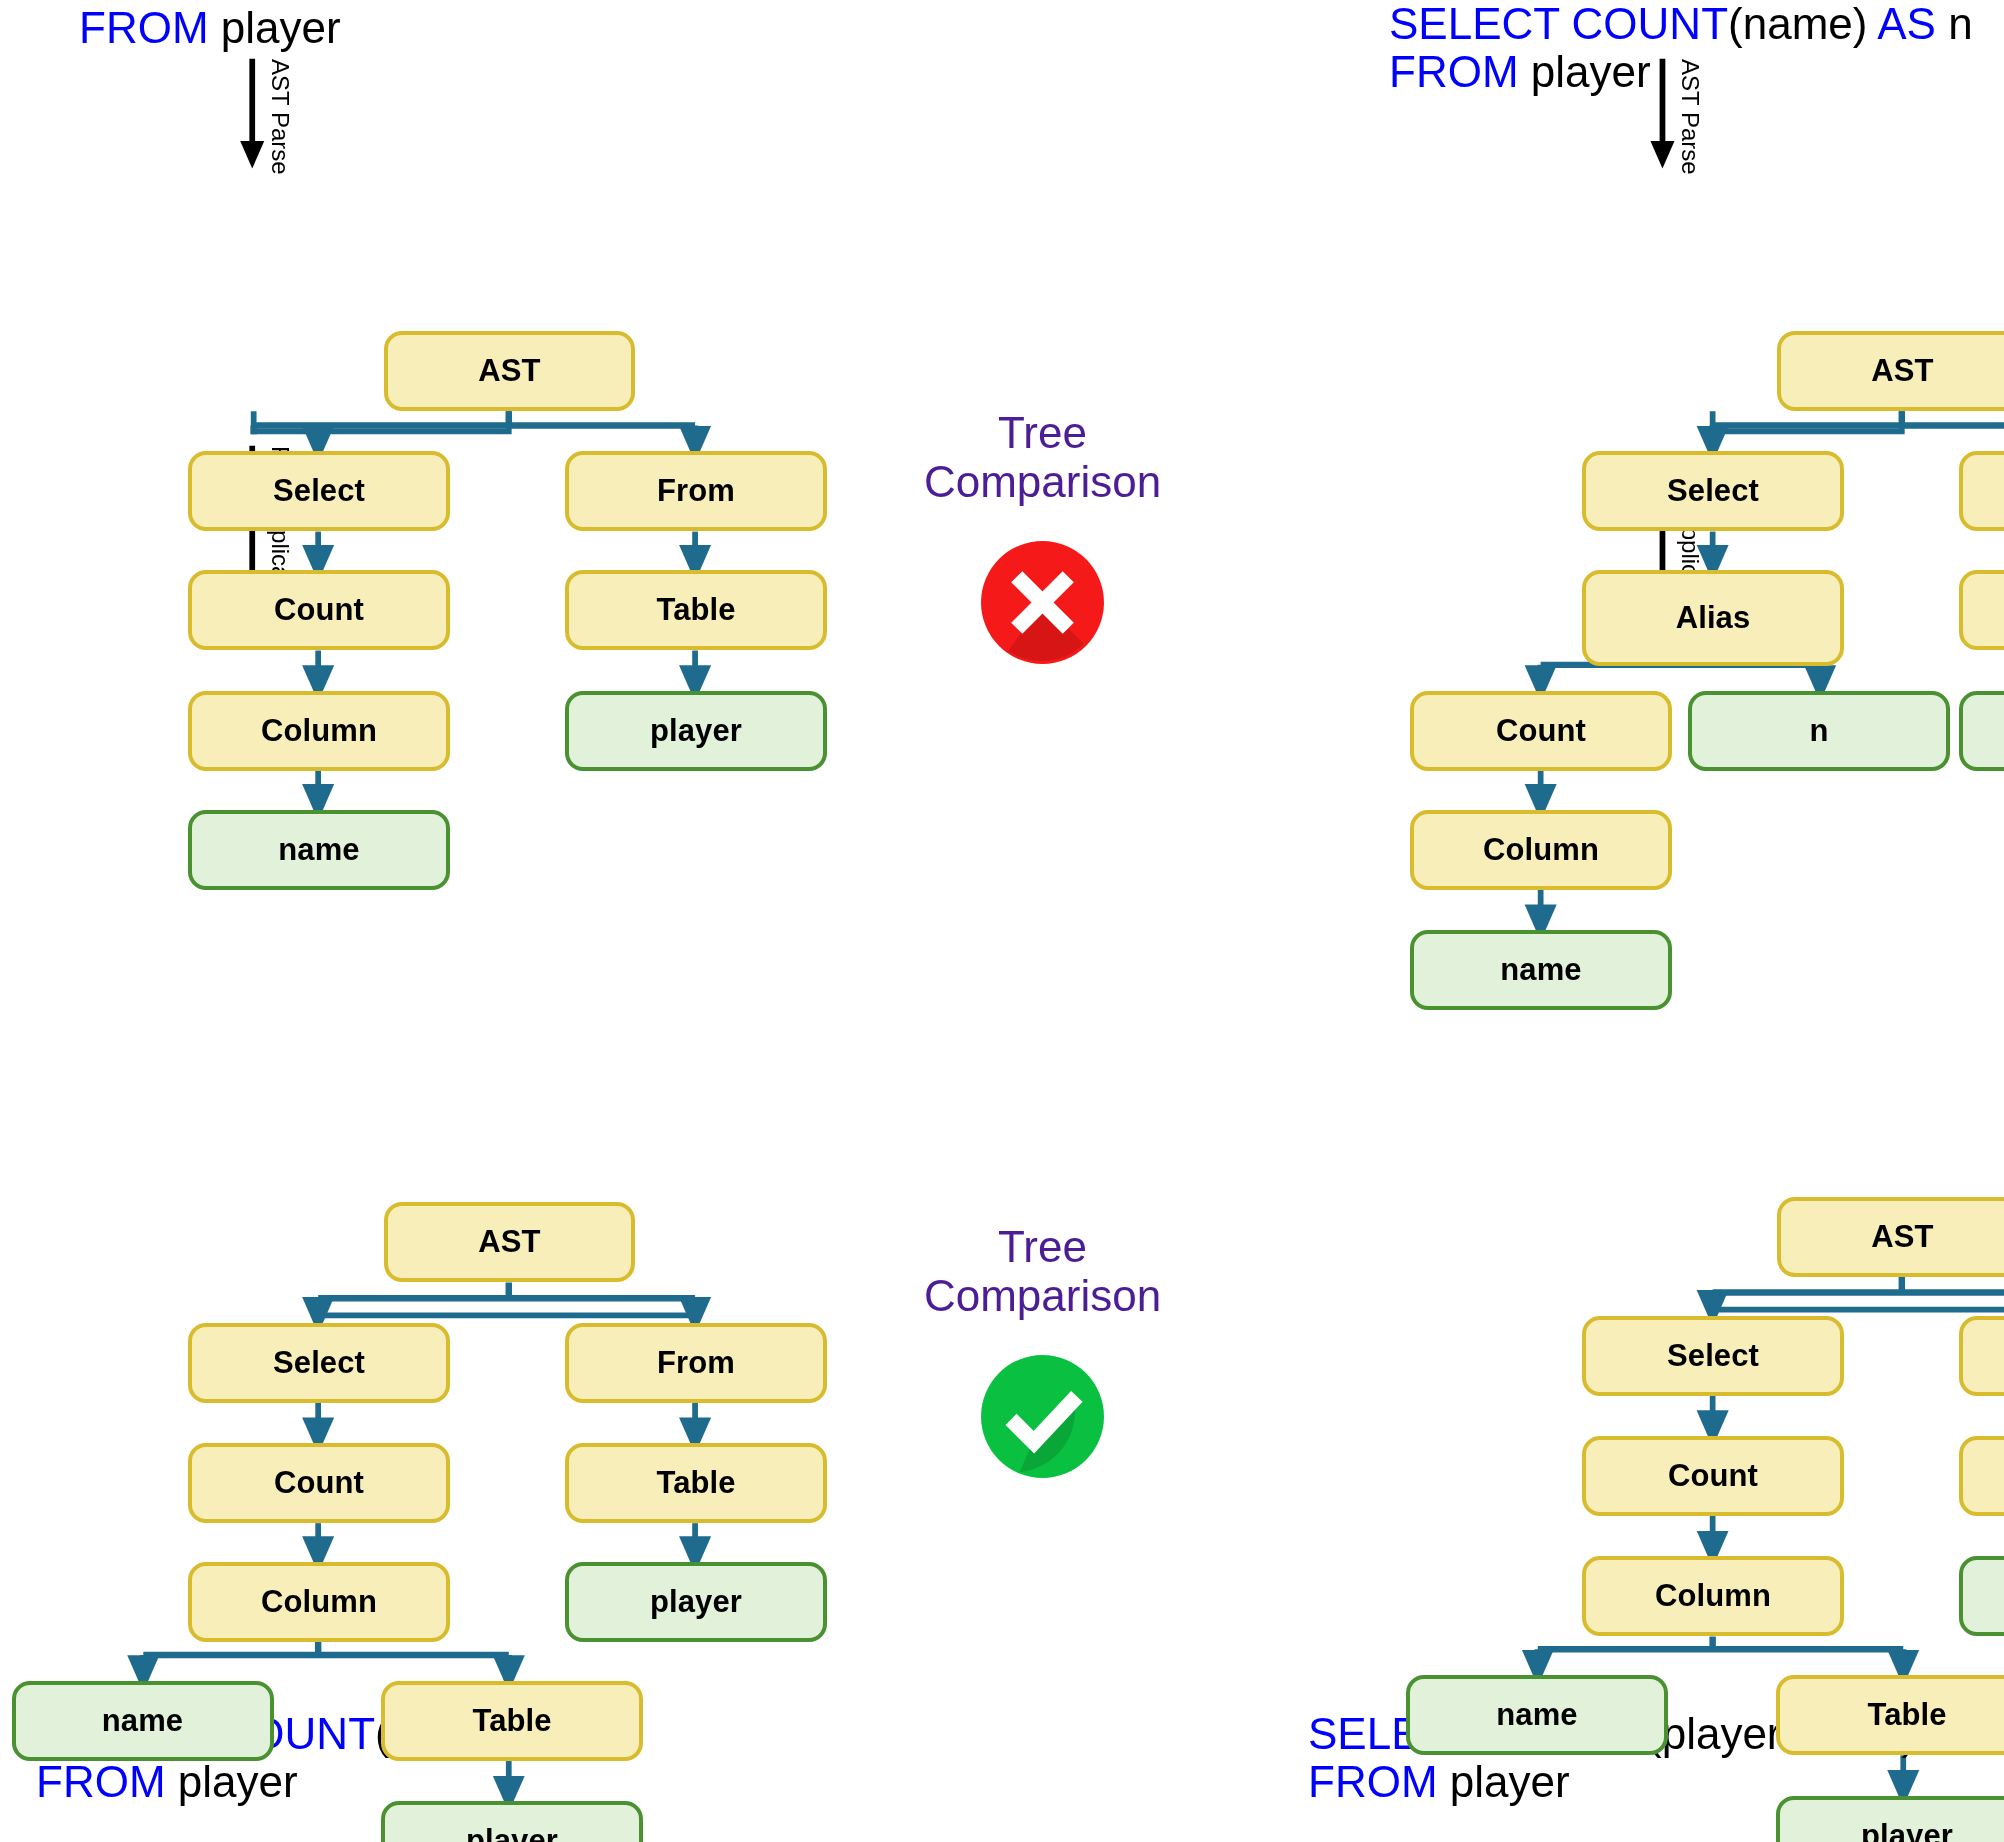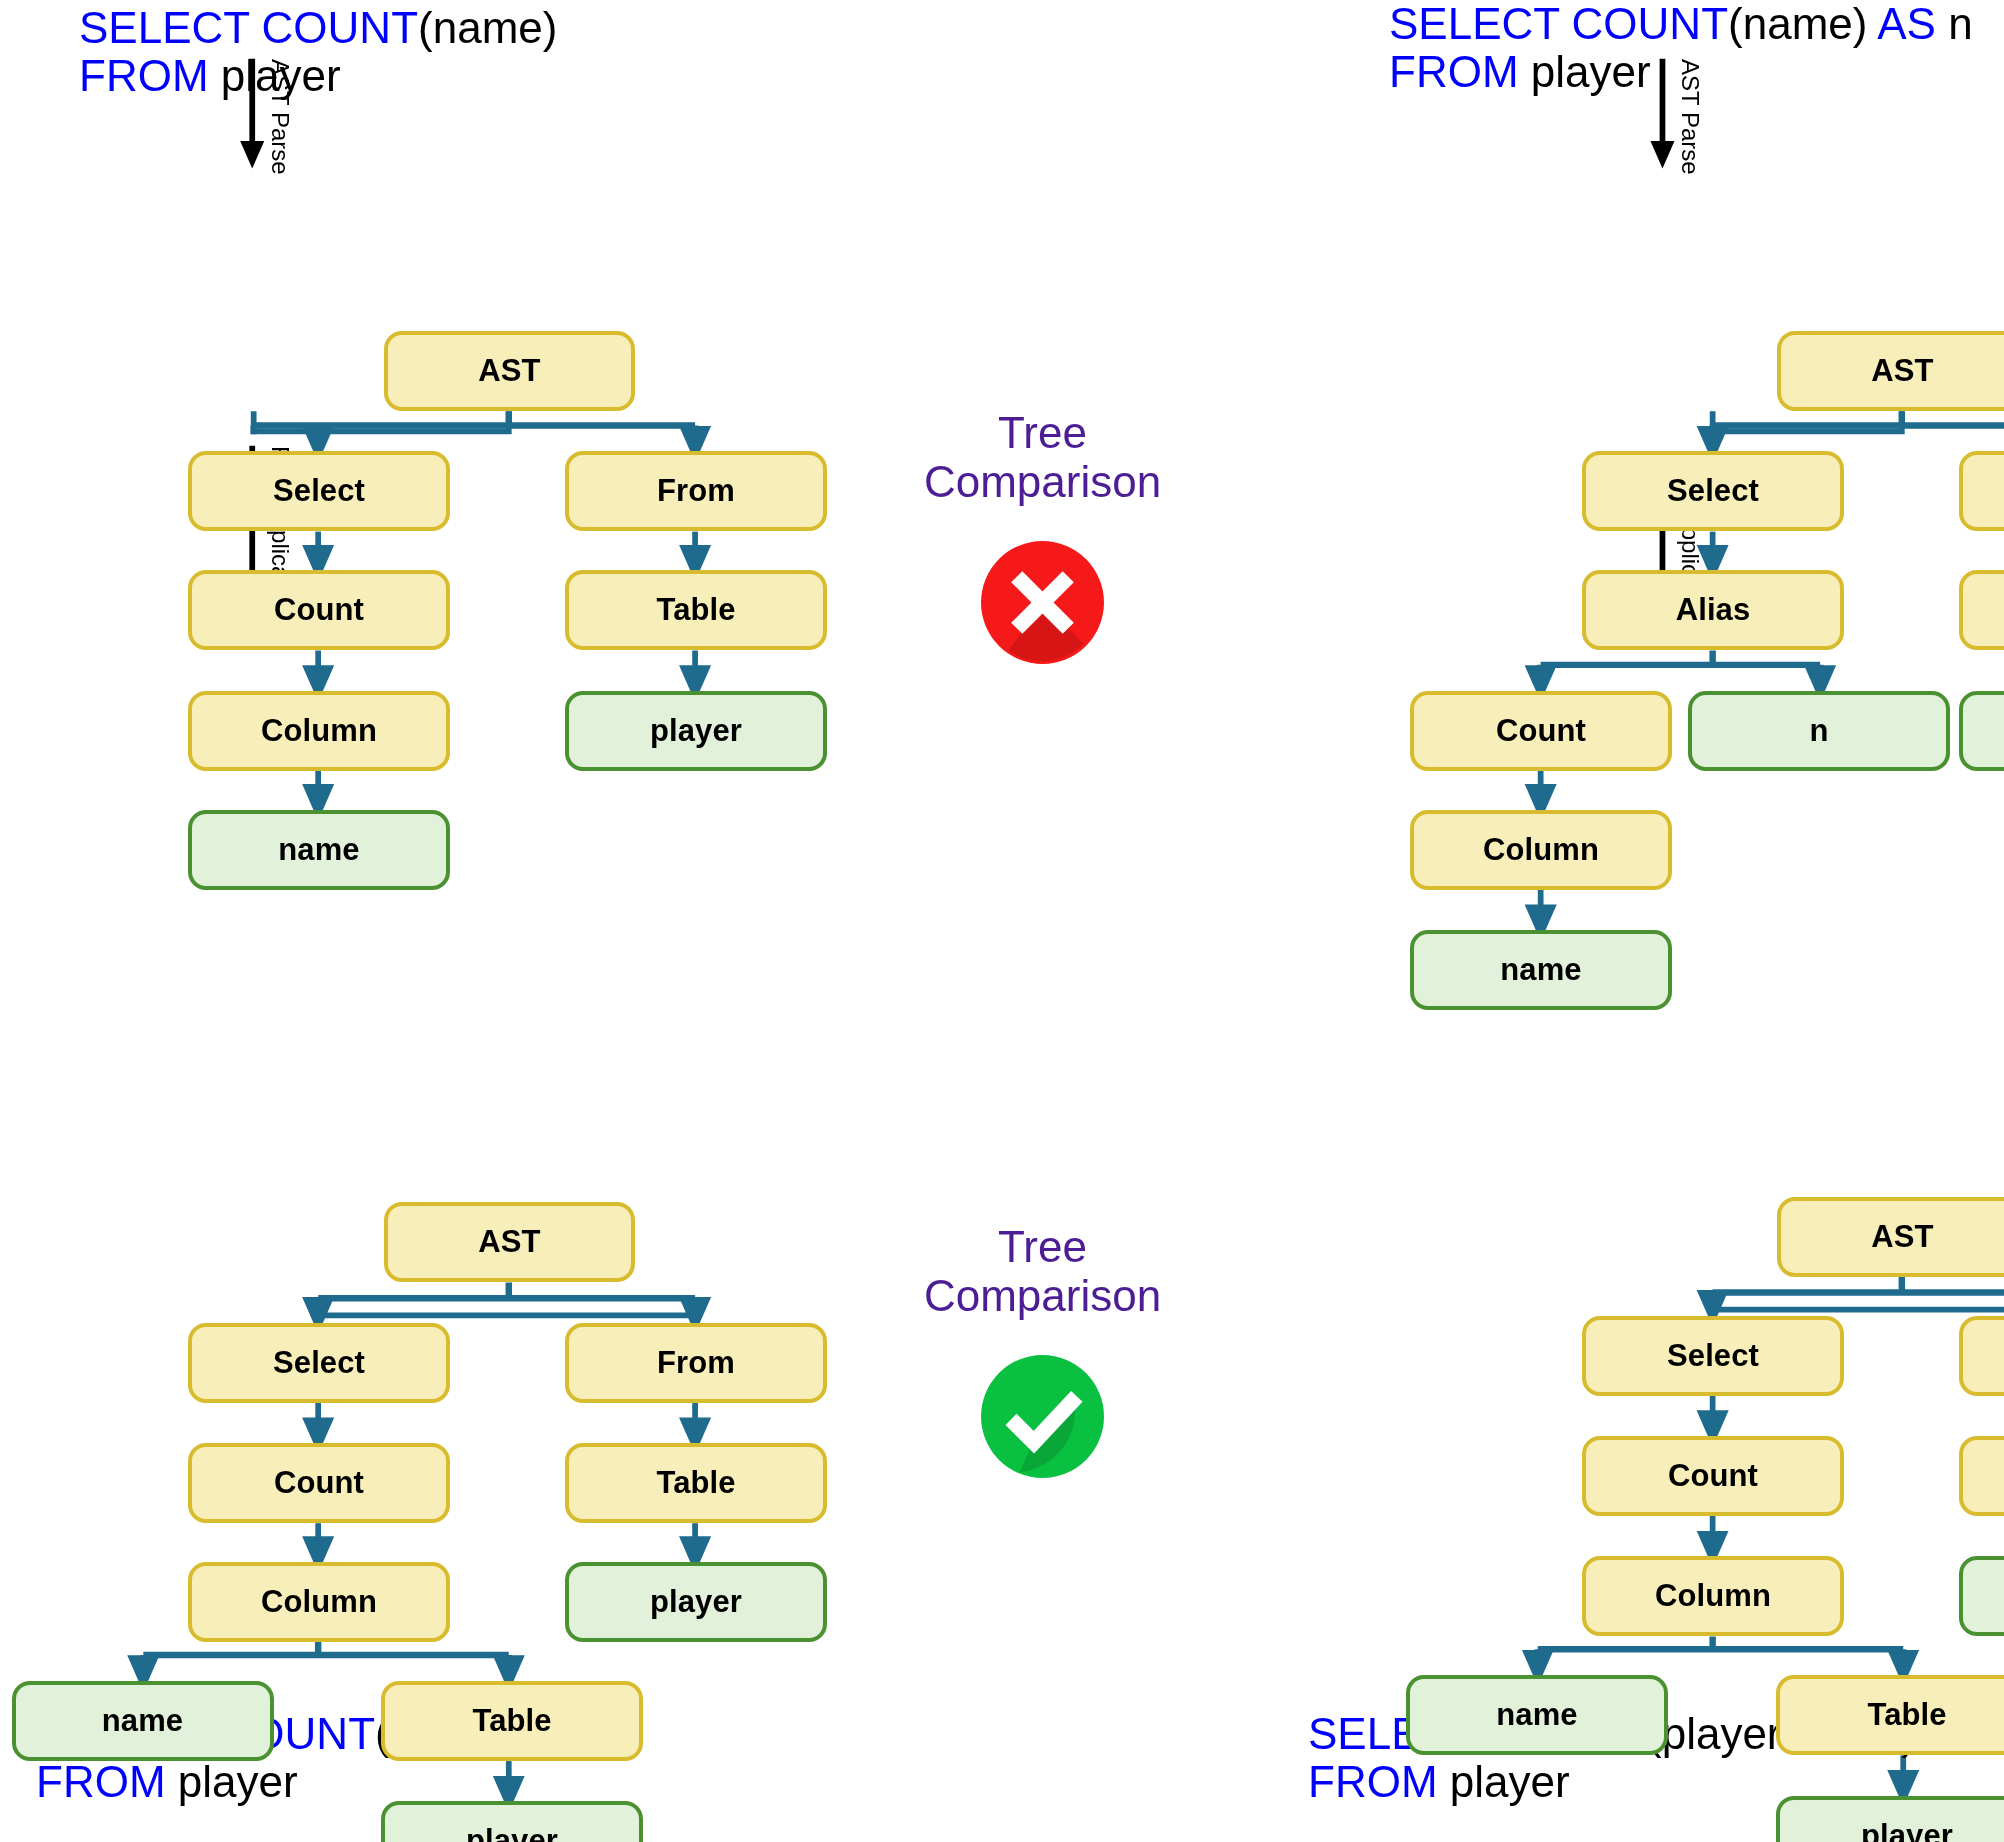--- a/index.html
+++ b/index.html
@@ -101,21 +101,20 @@
 
     <g stroke="#000" fill="none" stroke-width="4" marker-end="url(#ahb)">
       <path d="M176,41 L176,108"></path>
       <path d="M1160,41 L1160,108"></path>
       <path d="M176,311 L176,419"></path>
       <path d="M1160,318 L1160,418"></path>
     </g>
   </svg>
 
   <div class="sql" style="left:79px;top:4.3px;">
-    <span class="ln"><span class="kw">SELECT COUNT</span><span>(name)</span></span>
     <span class="ln"><span class="kw">FROM</span><span> player</span></span>
   </div>
 
   <div class="sql" style="left:1389px;top:0;">
     <span class="ln"><span class="kw">SELECT COUNT</span><span>(name) </span><span class="kw">AS</span><span> n</span></span>
     <span class="ln"><span class="kw">FROM</span><span> player</span></span>
   </div>
 
   <div class="sql" style="left:36px;top:1710px;">
     <span class="ln"><span class="kw">SELECT COUNT</span><span>(player.name)</span></span>
@@ -192,21 +191,21 @@
       <div class="node n-leaf" style="left: 188px; top: 810px; width: 262px; height: 80px;">
         <span>name</span>
       </div>
       <div class="node n-internal" style="left: 1777px; top: 331px; width: 251px; height: 80px;">
         <span>AST</span>
       </div>
       <div class="node n-internal" style="left: 1582px; top: 451px; width: 262px; height: 80px;">
         <span>Select</span>
       </div>
       <div class="node n-internal" style="left: 1959px; top: 451px; width: 262px; height: 80px;"></div>
-      <div class="node n-internal" style="left: 1582px; top: 570px; width: 262px; height: 80px;">
+      <div class="node n-internal" style="left: 1582px; top: 570px; width: 262px; height: 96px;">
         <span>Alias</span>
       </div>
       <div class="node n-internal" style="left: 1959px; top: 570px; width: 262px; height: 80px;"></div>
       <div class="node n-internal" style="left: 1410px; top: 691px; width: 262px; height: 80px;">
         <span>Count</span>
       </div>
       <div class="node n-leaf" style="left: 1688px; top: 691px; width: 262px; height: 80px;">
         <span>n</span>
       </div>
       <div class="node n-leaf" style="left: 1959px; top: 691px; width: 262px; height: 80px;"></div>

